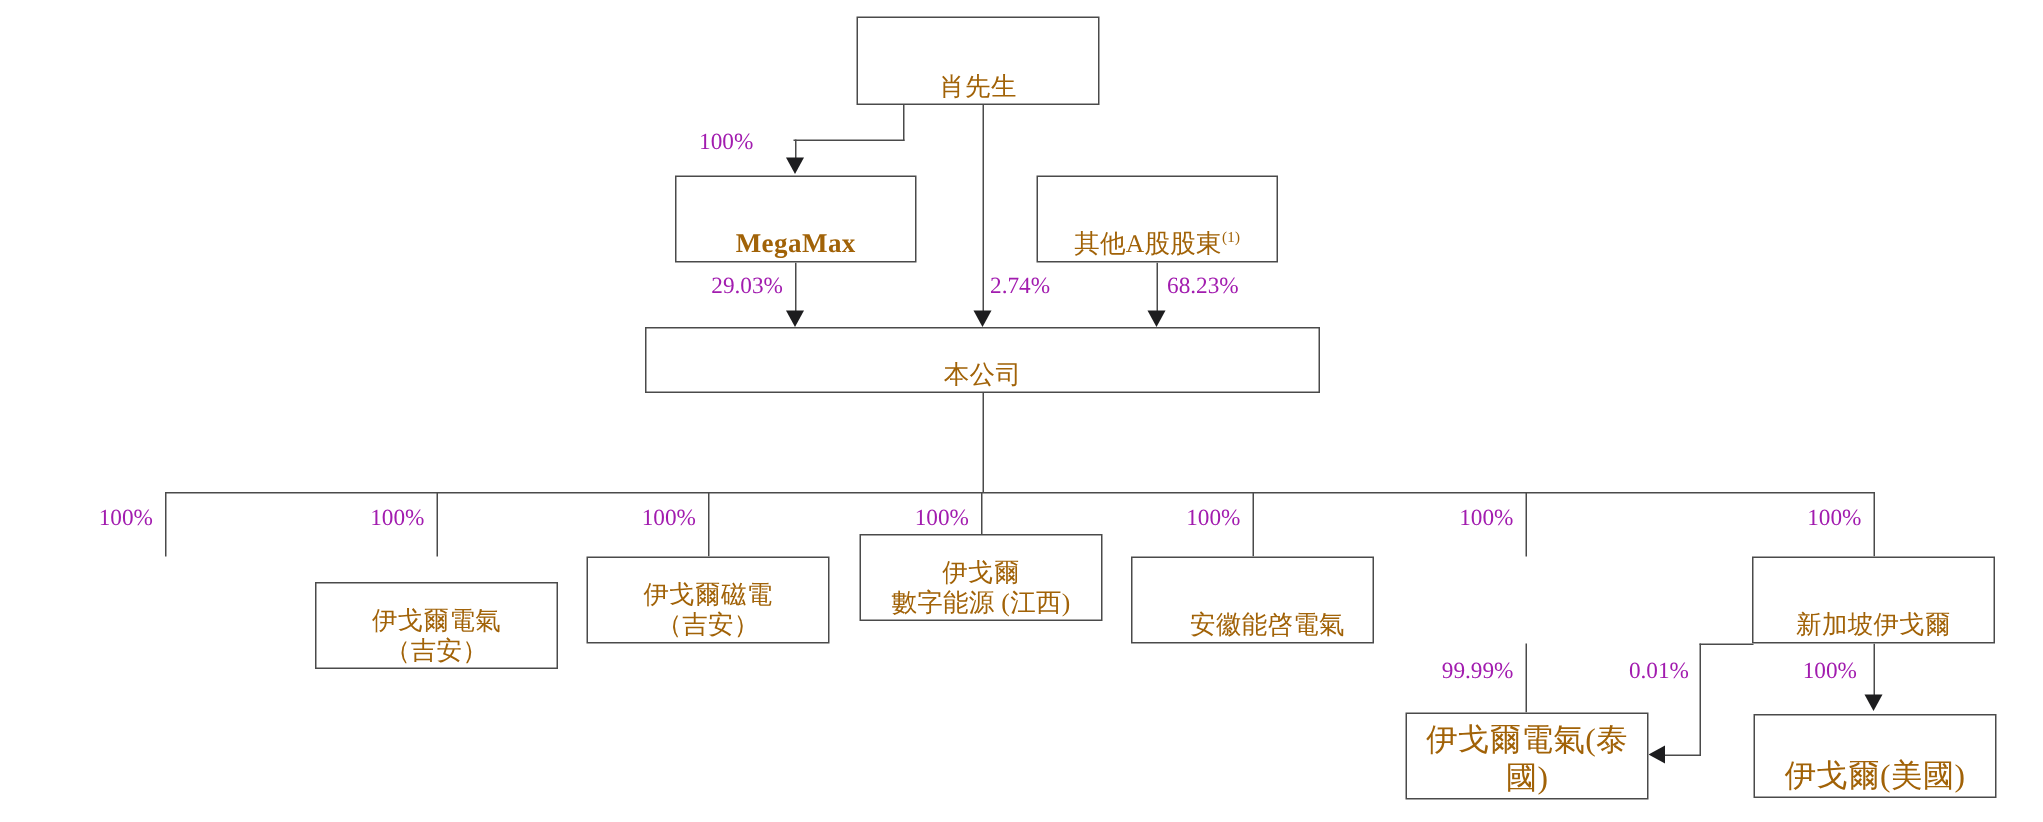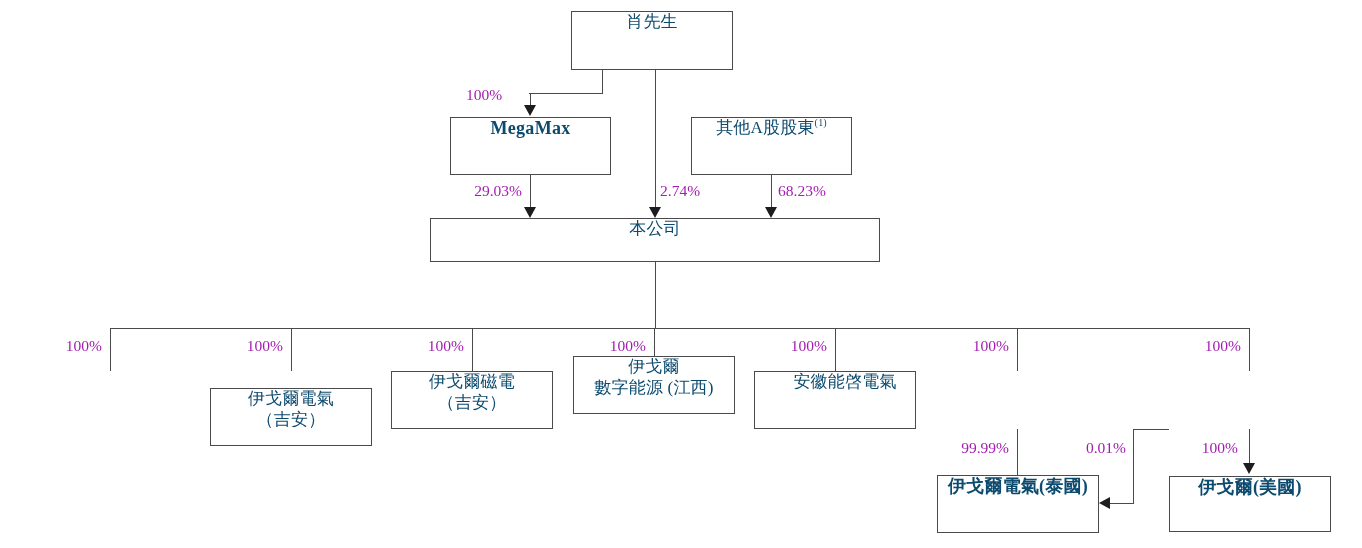--- a/index.html
+++ b/index.html
@@ -18,41 +18,40 @@
     height: 548px;
     background: #ffffff;
     overflow: hidden;
   }
   .node {
     position: absolute;
     box-sizing: border-box;
     border: 1.6px solid #4a4a4a;
     background: #ffffff;
     display: flex;
-    align-items: flex-start;
+    align-items: flex-end;
     justify-content: center;
     text-align: center;
     line-height: 1.22;
-    color: #0c4a6e;
+    color: #a16207;
     font-size: 17px;
     letter-spacing: 0.2px;
     z-index: 3;
   }
   .node .label {
     display: block;
     padding: 0 4px;
     white-space: pre-line;
   }
   .node.latin .label {
     font-size: 18px;
     letter-spacing: 0.3px;
   }
   .node.small .label {
-    font-size: 18px;
-    font-weight: bold;
+    font-size: 21px;
   }
   .node .label sup {
     font-size: 10px;
     vertical-align: super;
     line-height: 0;
   }
   
   .vline {
     position: absolute;
     width: 0;
@@ -167,20 +166,23 @@
   <div class="node" style="left:573px; top:356px; width:162px; height:58px;">
     <span class="label">伊戈爾
 數字能源 (江西)</span>
   </div>
 
   <div class="node" style="left:754px; top:371px; width:162px; height:58px;padding-left:20px;">
     <span class="label">安徽能啓電氣</span>
   </div>
 
 
+  <div class="node" style="left:1168px; top:371px; width:162px; height:58px;">
+    <span class="label">新加坡伊戈爾</span>
+  </div>
 
   <div class="vline" style="left:1017px; top:429px; height:46px;"></div>
   <div class="pct right" style="left:925px; top:439px; width:84px;">99.99%</div>
 
   <div class="hline" style="left:1133px; top:429px; width:36px;"></div>
   <div class="vline" style="left:1133px; top:429px; height:75px;"></div>
   <div class="hline" style="left:1110px; top:503px; width:24px;"></div>
   <div class="arrow-left" style="left:1099px; top:497px;"></div>
   <div class="pct right" style="left:1042px; top:439px; width:84px;">0.01%</div>
 

